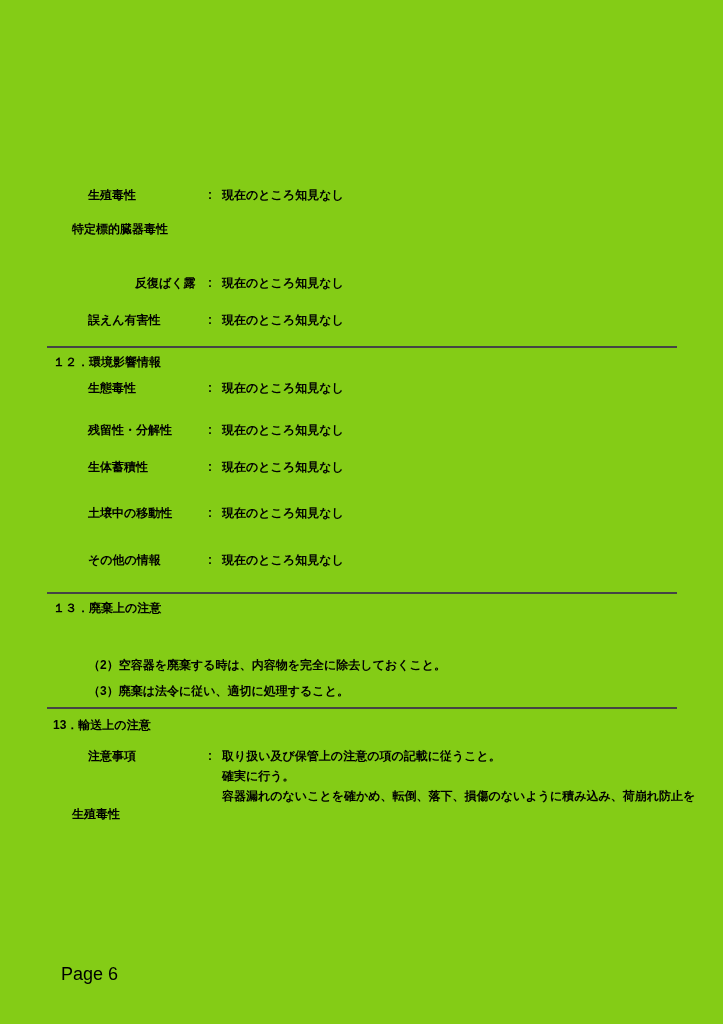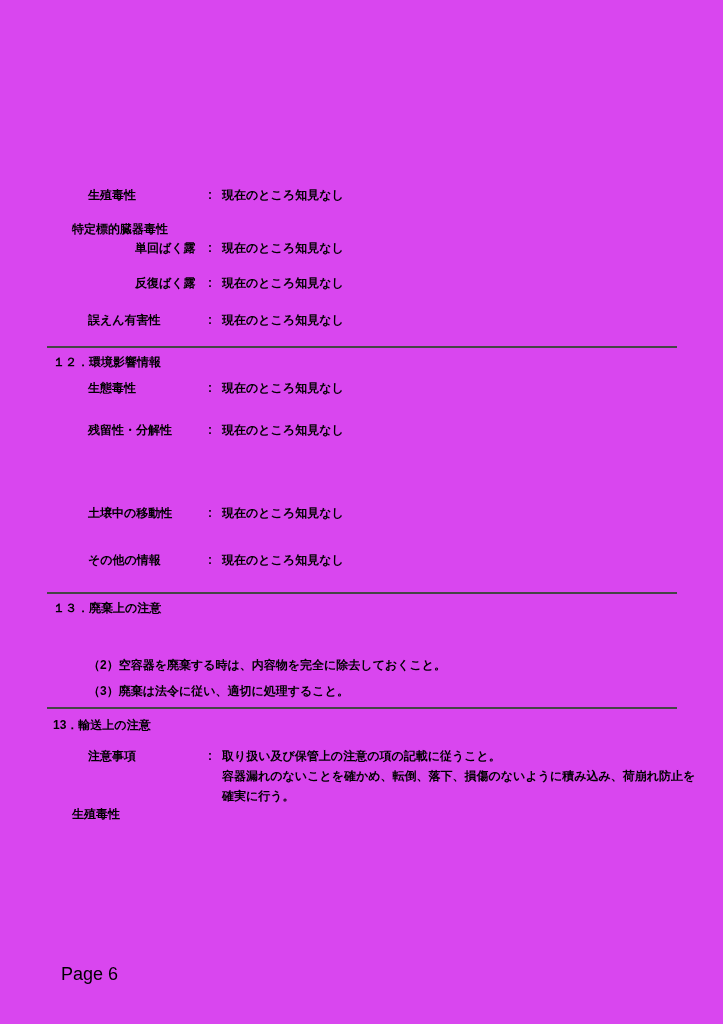--- a/index.html
+++ b/index.html
@@ -1,17 +1,17 @@
 <!DOCTYPE html>
 <html><head>
 <meta charset="utf-8">
 <style>
   html,body{margin:0;padding:0;background:#ffffff;}
   .page{
-    position:relative;width:723px;height:1024px;background:#d946ef;
+    position:relative;width:723px;height:1024px;background:#84cc16;
     font-family:"Liberation Sans",sans-serif;color:#000;overflow:hidden;
   }
   .row{position:absolute;left:88px;white-space:nowrap;font-size:12px;font-weight:bold;line-height:14px;}
   .row .lbl{display:inline-block;width:120px;vertical-align:top;}
   .row.indent .lbl{width:73px;margin-left:47px;}
   .row .colon{display:inline-block;width:14px;vertical-align:top;}
   .row .val{display:inline-block;vertical-align:top;}
   .group-label{position:absolute;left:72px;font-size:12px;font-weight:bold;white-space:nowrap;}
   .section-title{position:absolute;left:53px;font-size:12px;font-weight:bold;white-space:nowrap;}
   .divider{position:absolute;left:47px;width:630px;height:0;border-top:2px solid #454545;}
@@ -27,62 +27,62 @@
 <body>
 
 <div class="page">
 
   <div class="row" style="top:188px">
     <span class="lbl">生殖毒性</span><span class="colon">:</span><span class="val">現在のところ知見なし</span>
   </div>
 
   <div class="group-label" style="top:221px">特定標的臓器毒性</div>
 
-  <div class="row indent" style="top:241px">
-    <span class="lbl">単回ばく露</span><span class="colon">:</span><span class="val">現在のところ知見なし</span>
-  </div>
 
   <div class="row indent" style="top:276px">
     <span class="lbl">反復ばく露</span><span class="colon">:</span><span class="val">現在のところ知見なし</span>
   </div>
 
   <div class="row" style="top:313px">
     <span class="lbl">誤えん有害性</span><span class="colon">:</span><span class="val">現在のところ知見なし</span>
   </div>
 
   <div class="divider" style="top:346px"></div>
   <div class="section-title" style="top:354px">１２．環境影響情報</div>
 
   <div class="row" style="top:381px">
     <span class="lbl">生態毒性</span><span class="colon">:</span><span class="val">現在のところ知見なし</span>
   </div>
 
   <div class="row" style="top:423px">
     <span class="lbl">残留性・分解性</span><span class="colon">:</span><span class="val">現在のところ知見なし</span>
   </div>
 
+  <div class="row" style="top:460px">
+    <span class="lbl">生体蓄積性</span><span class="colon">:</span><span class="val">現在のところ知見なし</span>
+  </div>
 
   <div class="row" style="top:506px">
     <span class="lbl">土壌中の移動性</span><span class="colon">:</span><span class="val">現在のところ知見なし</span>
   </div>
 
   <div class="row" style="top:553px">
     <span class="lbl">その他の情報</span><span class="colon">:</span><span class="val">現在のところ知見なし</span>
   </div>
 
   <div class="divider" style="top:592px"></div>
   <div class="section-title" style="top:600px">１３．廃棄上の注意</div>
 
   <div class="item" style="top:657px">（2）空容器を廃棄する時は、内容物を完全に除去しておくこと。</div>
   <div class="item" style="top:683px">（3）廃棄は法令に従い、適切に処理すること。</div>
 
   <div class="divider" style="top:707px"></div>
   <div class="section-title" style="top:717px">13．輸送上の注意</div>
 
   <div class="caution-row">
-    <span class="lbl">注意事項</span><span class="colon">:</span><span class="caution-lines"><div>取り扱い及び保管上の注意の項の記載に従うこと。</div><div>容器漏れのないことを確かめ、転倒、落下、損傷のないように積み込み、荷崩れ防止を</div><div>確実に行う。</div></span>
+    <span class="lbl">注意事項</span><span class="colon">:</span><span class="caution-lines"><div>取り扱い及び保管上の注意の項の記載に従うこと。</div><div>確実に行う。</div><div>容器漏れのないことを確かめ、転倒、落下、損傷のないように積み込み、荷崩れ防止を</div></span>
   </div>
 
   <div class="group-label" style="top:806px">生殖毒性</div>
 
   <div class="footer">Page 6</div>
 
 </div>
 
 </body></html>

